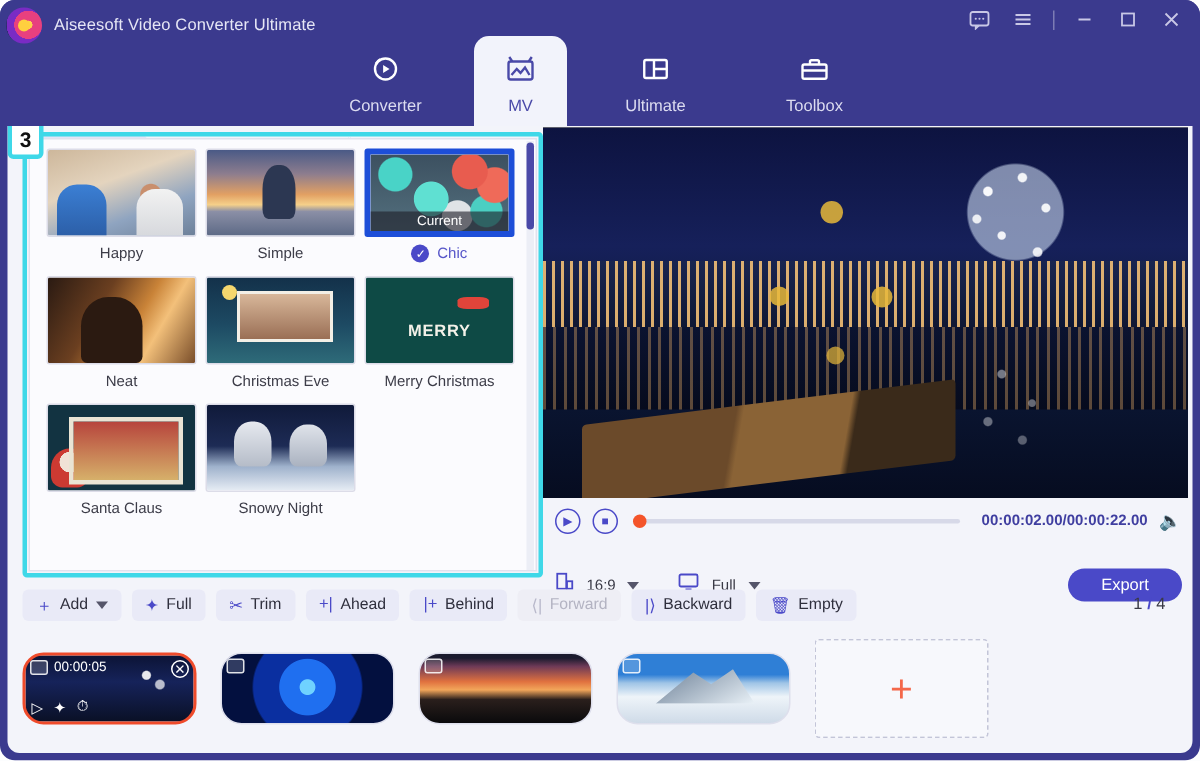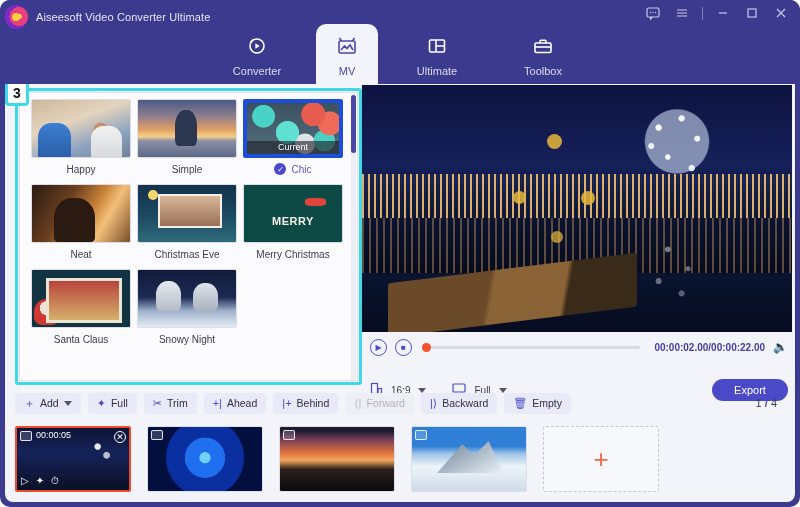--- a/index.html
+++ b/index.html
@@ -313,22 +313,22 @@
   .pagecount { margin-left:auto; font-size:11px; color:#3a3a46; padding-right:8px;}
   .pagecount .sl { color:#4a49c8; font-weight:700; }
 
   
   .strip {
     position: absolute; left: 10px; top: 336px;
     width: 770px; height: 78px;
     display: flex; align-items: center; gap: 16px;
   }
   .clip {
-    width: 116px; height: 66px; position: relative;
-    border-radius: 2px; overflow: hidden;
+    width: 116px; height: 48px; position: relative;
+    border-radius: 14px; overflow: hidden;
     background: #111; border: 1px solid #dedfec;
     cursor: default;
   }
   .clip.selected { border: 2px solid #ef4b2b; }
   .clip .badge {
     position:absolute; left:3px; top:3px; width:12px; height:10px;
     border:1px solid rgba(255,255,255,.85); border-radius:2px;
     background: rgba(255,255,255,.18);
   }
   .clip .dur { position:absolute; left:19px; top:2px; color:#fff; font-size:9px; }

